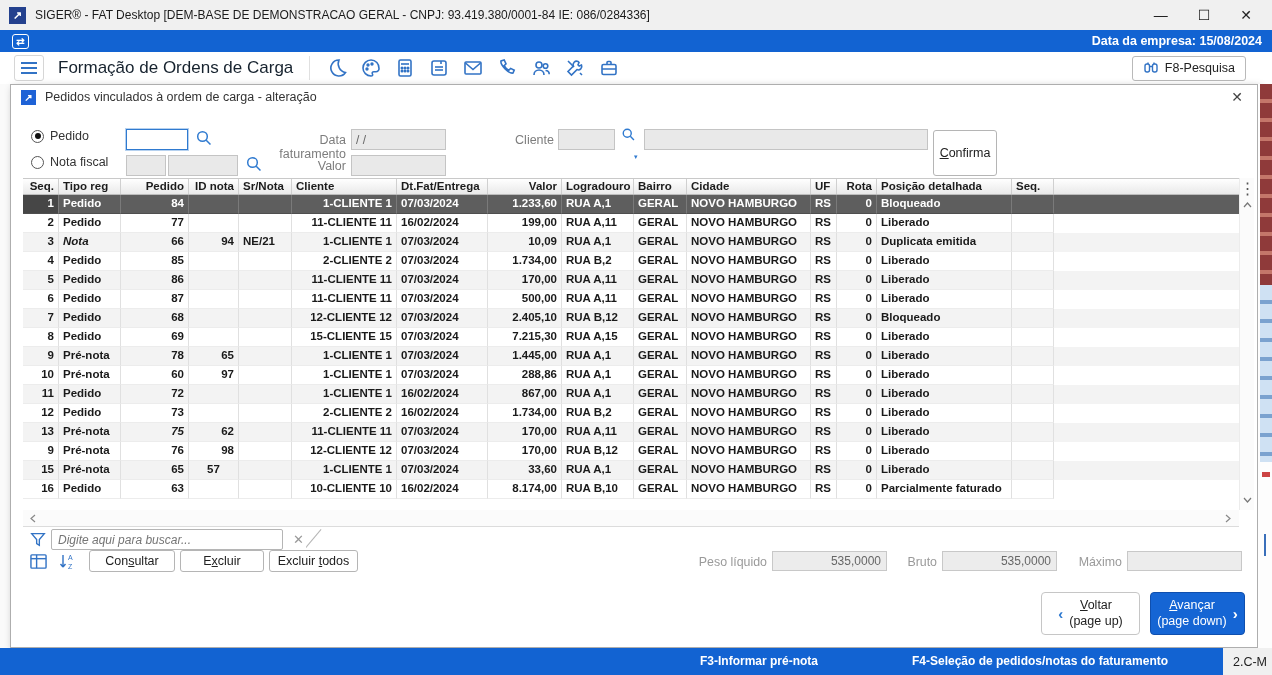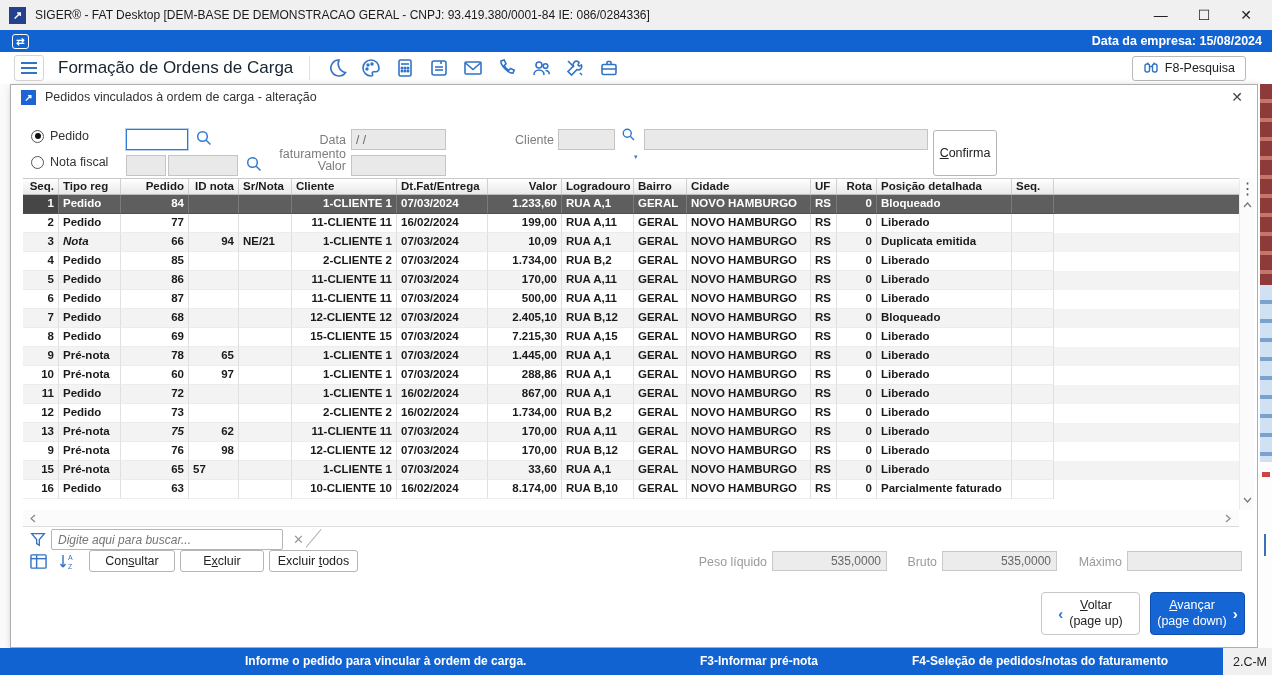--- a/index.html
+++ b/index.html
@@ -535,21 +535,21 @@
           <div class="tcell" style="width: 124px; text-align: left;">NOVO HAMBURGO</div>
           <div class="tcell" style="width: 26px; text-align: left;">RS</div>
           <div class="tcell" style="width: 40px; text-align: right;">0</div>
           <div class="tcell" style="width: 135px; text-align: left;">Liberado</div>
           <div class="tcell" style="width: 42px; text-align: left;"></div>
         </div>
         <div class="trow stripe">
           <div class="tcell" style="width: 36px; text-align: right;">15</div>
           <div class="tcell" style="width: 62px; text-align: left;">Pré-nota</div>
           <div class="tcell" style="width: 68px; text-align: right;">65</div>
-          <div class="tcell" style="width: 50px; text-align: left;">57</div>
+          <div class="tcell" style="width: 50px; text-align: center;">57</div>
           <div class="tcell" style="width: 53px; text-align: left;"></div>
           <div class="tcell" style="width: 105px; text-align: right;">1-CLIENTE 1</div>
           <div class="tcell" style="width: 91px; text-align: left;">07/03/2024</div>
           <div class="tcell" style="width: 74px; text-align: right;">33,60</div>
           <div class="tcell" style="width: 72px; text-align: left;">RUA A,1</div>
           <div class="tcell" style="width: 53px; text-align: left;">GERAL</div>
           <div class="tcell" style="width: 124px; text-align: left;">NOVO HAMBURGO</div>
           <div class="tcell" style="width: 26px; text-align: left;">RS</div>
           <div class="tcell" style="width: 40px; text-align: right;">0</div>
           <div class="tcell" style="width: 135px; text-align: left;">Liberado</div>
@@ -648,17 +648,16 @@
 </div>
 
 <div class="behind">
   <div class="seg-red"></div>
     <div class="seg-blue"></div>
     <div class="seg-mark"></div>
     <div class="seg-line"></div>
 </div>
 
 <div class="statusbar">
-  <span class="sb-text" style="left:245px;">Informe o pedido para vincular à ordem de carga.</span>
   <span class="sb-text" style="left:700px;">F3-Informar pré-nota</span>
   <span class="sb-text" style="left:912px;">F4-Seleção de pedidos/notas do faturamento</span>
 </div>
 <div class="sb-corner">2.C-M</div>
 
 </body></html>

